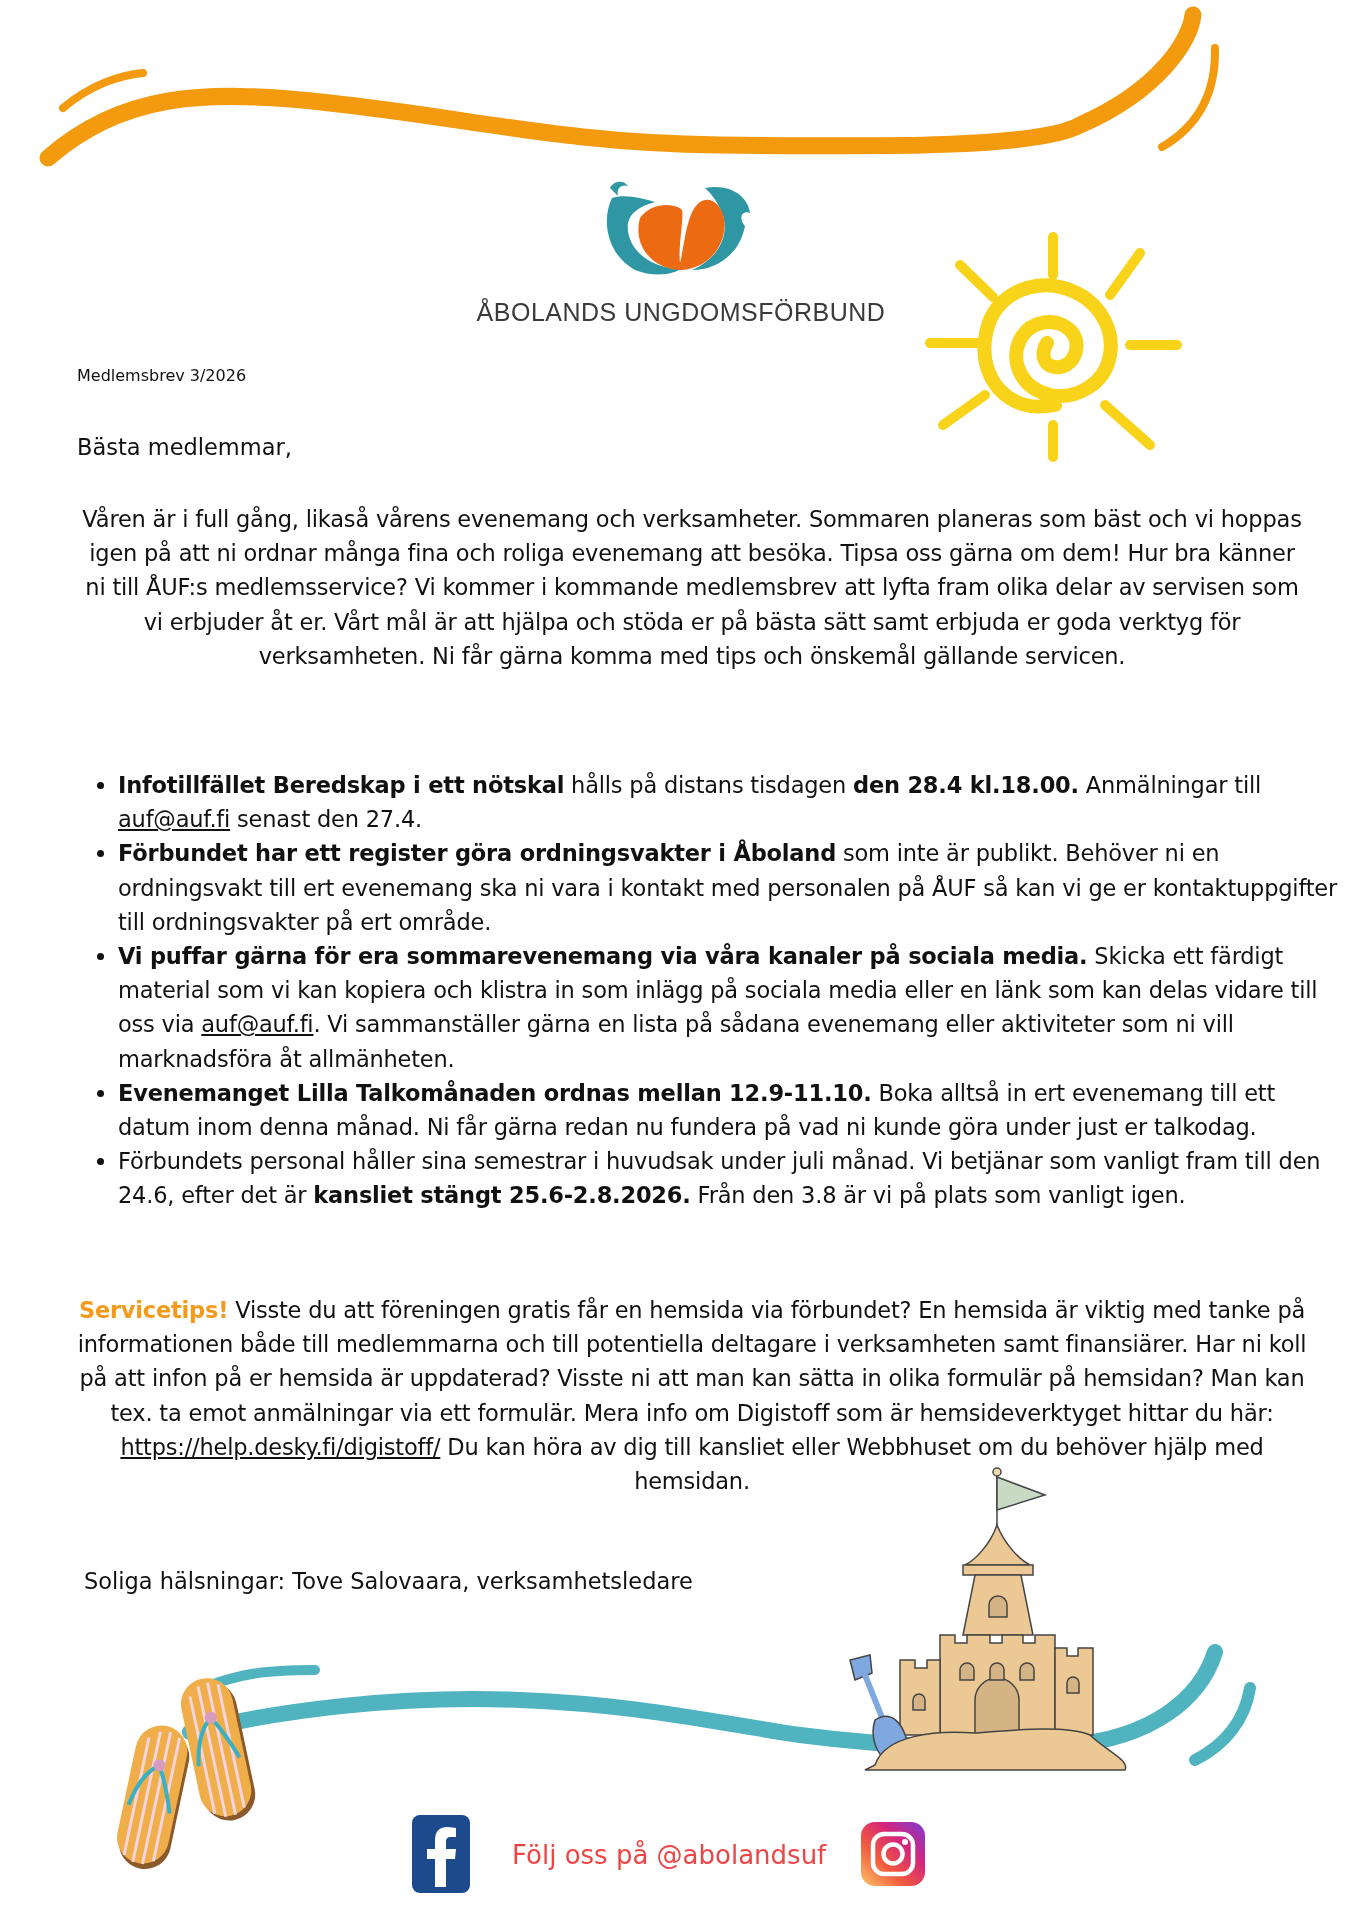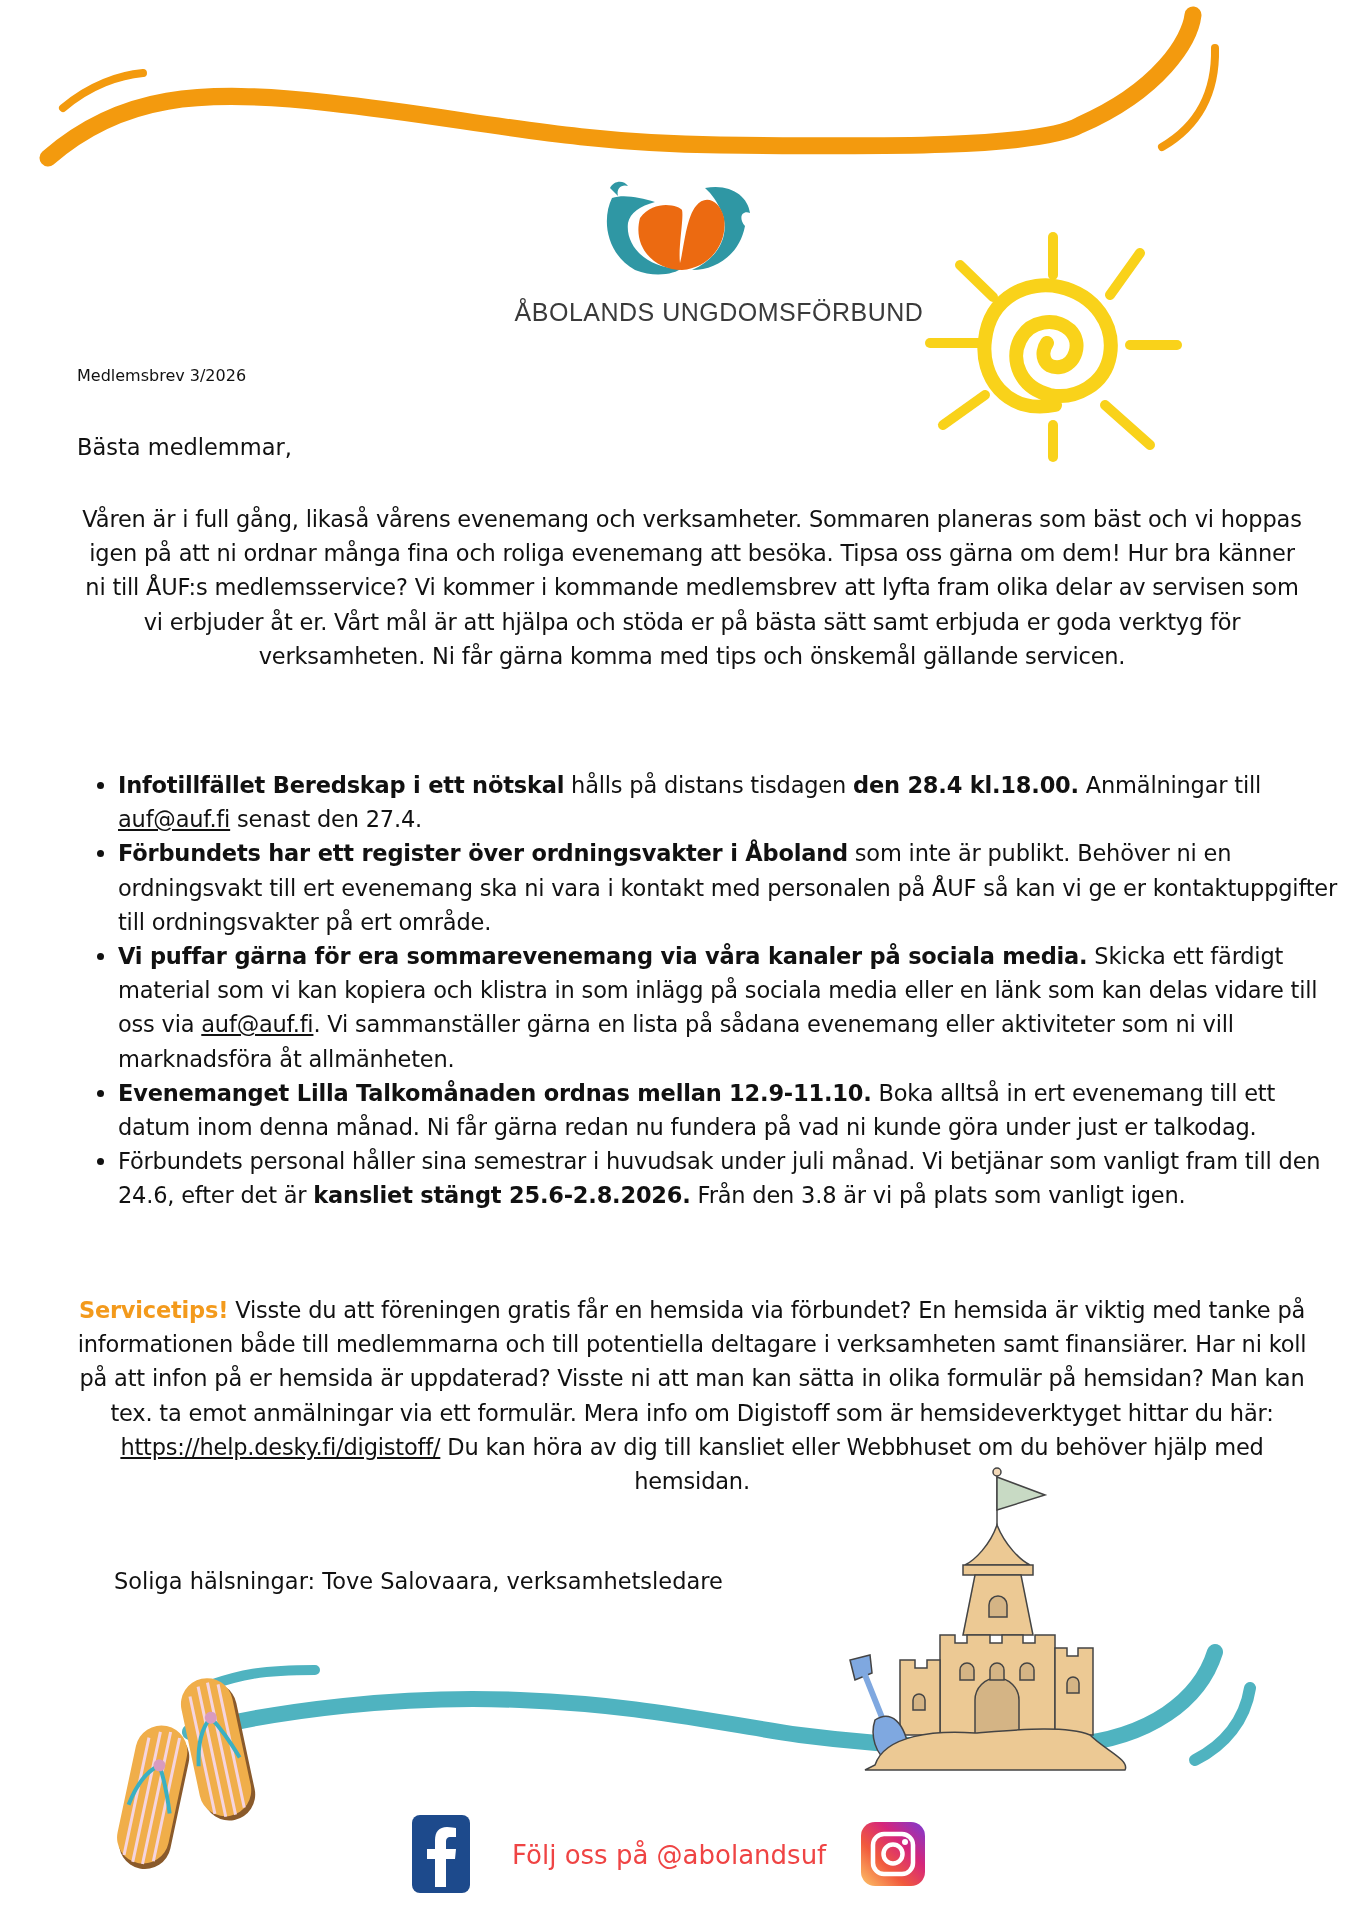--- a/index.html
+++ b/index.html
@@ -16,27 +16,27 @@
     .greeting { position: absolute; left: 77px; top: 434px; font-size: 22.5px; text-align: center; }
     ul.points {
       position: absolute; left: 77px; top: 768px; width: 1230px;
       margin: 0; padding: 0 0 0 41px;
       font-size: 22.5px; line-height: 34.2px; letter-spacing: -0.2px;
     }
     ul.points li { margin: 0; padding: 0; }
     b { font-weight: bold; }
     .link { text-decoration: underline; color: #111111; }
     .tip-label { color: #f39a1c; font-weight: bold; }
-    .signoff { position: absolute; left: 114px; top: 1568px; font-size: 22.5px; }
+    .signoff { position: absolute; left: 84px; top: 1568px; font-size: 22.5px; }
     .follow {
       position: absolute; left: 512px; top: 1840px; font-size: 26px; color: #ef4444;
     }
     .org-name {
       position: absolute; left: 476px; top: 298px; width: 410px; text-align: center;
-      font-family: "Liberation Sans", sans-serif; font-size: 25px; letter-spacing: 0.5px; color: #3a3a3a; margin-left: 38px;
+      font-family: "Liberation Sans", sans-serif; font-size: 25px; letter-spacing: 0.5px; color: #3a3a3a;
     }
   </style>
 </head>
 <body>
 
 <svg class="abs" style="left:0;top:0" width="1357" height="180" viewBox="0 0 1357 180">
   <path d="M48,158 C120,95 200,88 330,103 C470,118 560,143 720,145 C880,147 1040,148 1080,125 C1160,90 1190,40 1193,15" fill="none" stroke="#f39a0e" stroke-width="17" stroke-linecap="round"></path>
   <path d="M63,108 C90,85 120,75 143,73" fill="none" stroke="#f39a0e" stroke-width="8" stroke-linecap="round"></path>
   <path d="M1215,48 C1216,90 1200,125 1162,147" fill="none" stroke="#f39a0e" stroke-width="8" stroke-linecap="round"></path>
 </svg>
@@ -65,21 +65,21 @@
 
 <div class="heading">Medlemsbrev 3/2026</div>
 <div class="greeting">Bästa medlemmar,</div>
 <div class="body-text" style="top:502px">Våren är i full gång, likaså vårens evenemang och verksamheter. Sommaren planeras som bäst och vi hoppas igen på att ni ordnar många fina och roliga evenemang att besöka. Tipsa oss gärna om dem! Hur bra känner ni till ÅUF:s medlemsservice? Vi kommer i kommande medlemsbrev att lyfta fram olika delar av servisen som vi erbjuder åt er. Vårt mål är att hjälpa och stöda er på bästa sätt samt erbjuda er goda verktyg för verksamheten. Ni får gärna komma med tips och önskemål gällande servicen.</div>
 
 <ul class="points">
   <li>
     <b>Infotillfället Beredskap i ett nötskal</b><span> hålls på distans tisdagen </span><b>den 28.4 kl.18.00.</b><span> Anmälningar till </span><span class="link">auf@auf.fi</span><span> senast den 27.4.</span>
   </li>
   <li>
-    <b>Förbundets har ett register över ordningsvakter i Åboland</b><span> som inte är publikt. Behöver ni en ordningsvakt till ert evenemang ska ni vara i kontakt med personalen på ÅUF så kan vi ge er kontaktuppgifter till ordningsvakter på ert område.</span>
+    <b>Förbundet har ett register göra ordningsvakter i Åboland</b><span> som inte är publikt. Behöver ni en ordningsvakt till ert evenemang ska ni vara i kontakt med personalen på ÅUF så kan vi ge er kontaktuppgifter till ordningsvakter på ert område.</span>
   </li>
   <li>
     <b>Vi puffar gärna för era sommarevenemang via våra kanaler på sociala media.</b><span> Skicka ett färdigt material som vi kan kopiera och klistra in som inlägg på sociala media eller en länk som kan delas vidare till oss via </span><span class="link">auf@auf.fi</span><span>. Vi sammanställer gärna en lista på sådana evenemang eller aktiviteter som ni vill marknadsföra åt allmänheten.</span>
   </li>
   <li>
     <b>Evenemanget Lilla Talkomånaden ordnas mellan 12.9-11.10.</b><span> Boka alltså in ert evenemang till ett datum inom denna månad. Ni får gärna redan nu fundera på vad ni kunde göra under just er talkodag.</span>
   </li>
   <li>
     <span>Förbundets personal håller sina semestrar i huvudsak under juli månad. Vi betjänar som vanligt fram till den 24.6, efter det är </span><b>kansliet stängt 25.6-2.8.2026.</b><span> Från den 3.8 är vi på plats som vanligt igen.</span>
   </li>

